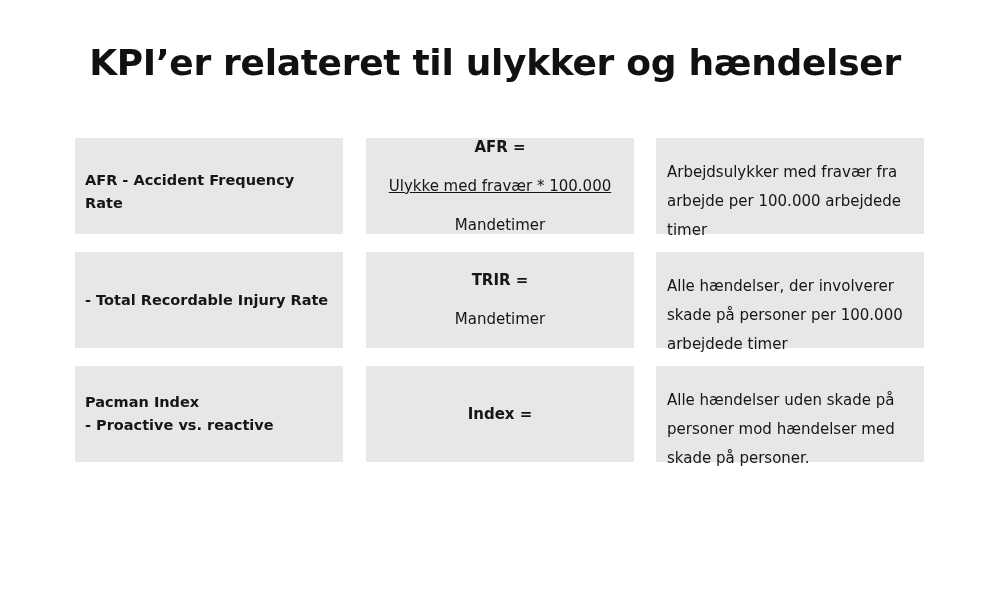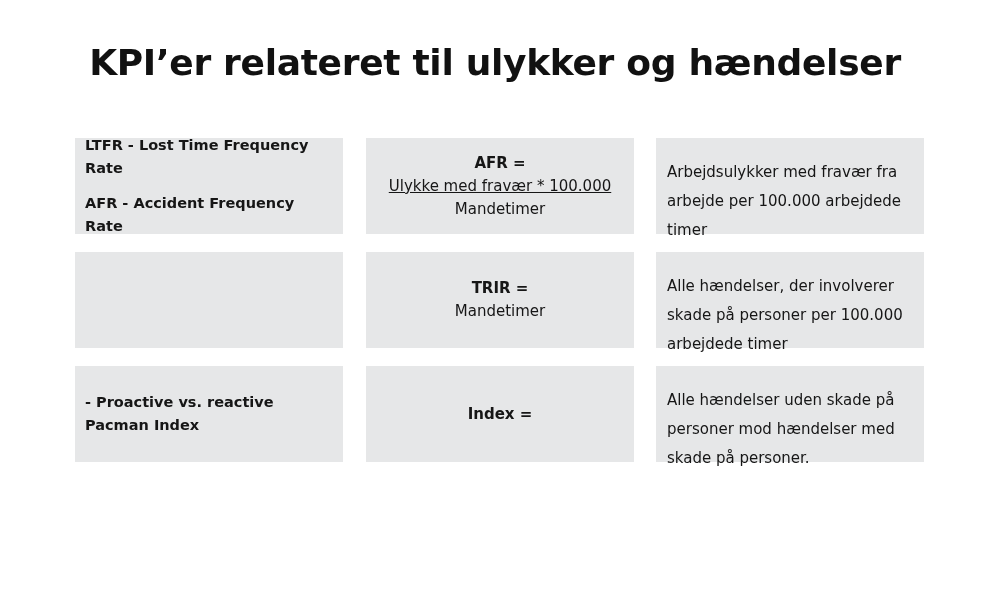--- a/index.html
+++ b/index.html
@@ -5,49 +5,49 @@
   html, body { margin:0; padding:0; }
   body { width:1000px; height:600px; background:#ffffff; position:relative; overflow:hidden;
          font-family:"DejaVu Sans", sans-serif; color:#161616; }
   .title { position:absolute; top:42px; left:0; width:990px; text-align:center;
            font-size:36px; font-weight:bold; color:#111; letter-spacing:-0.3px; }
   .cell { position:absolute; background:#e6e7e8; box-sizing:border-box; width:268px; height:96px; }
   .c1 { left:75px; } .c2 { left:366px; } .c3 { left:656px; }
   .r1 { top:138px; } .r2 { top:252px; } .r3 { top:366px; }
   .left { padding:0 10px; display:flex; flex-direction:column; justify-content:center; font-weight:bold; font-size:14.5px; line-height:23px; }
   .left .gap { margin-top:12px; }
-  .mid { display:flex; flex-direction:column; justify-content:center; align-items:center; text-align:center; font-size:15px; line-height:23px; }
+  .mid { display:flex; flex-direction:column; justify-content:center; align-items:center; text-align:center; font-size:15px; line-height:23px;gap:16px; }
   .mid .head { font-weight:bold; }
   .mid .num { text-decoration:underline; }
   .right { padding:20px 11px 0 11px; font-size:15px; line-height:29px; }
 </style>
 </head>
 <body>
 
 <div class="title">KPI’er relateret til ulykker og hændelser</div>
 
 <div class="cell c1 r1 left">
-  <div>LTFR - Lost Time Frequency Rate</div>
   <div class="gap">AFR - Accident Frequency Rate</div>
 </div>
 <div class="cell c2 r1 mid">
   <div class="head">AFR =</div>
   <div class="num">Ulykke med fravær * 100.000</div>
   <div>Mandetimer</div>
 </div>
 <div class="cell c3 r1 right">Arbejdsulykker med fravær fra arbejde per 100.000 arbejdede timer</div>
 
 <div class="cell c1 r2 left">
+  <div>- Total Recordable Injury Rate</div>
 </div>
 <div class="cell c2 r2 mid">
   <div class="head">TRIR =</div>
   <div>Mandetimer</div>
 </div>
 <div class="cell c3 r2 right">Alle hændelser, der involverer skade på personer per 100.000 arbejdede timer</div>
 
 <div class="cell c1 r3 left">
+  <div>Pacman Index</div>
   <div>- Proactive vs. reactive</div>
-  <div>Pacman Index</div>
 </div>
 <div class="cell c2 r3 mid">
   <div class="head">Index =</div>
 </div>
 <div class="cell c3 r3 right">Alle hændelser uden skade på personer mod hændelser med skade på personer.</div>
 
 </body></html>

